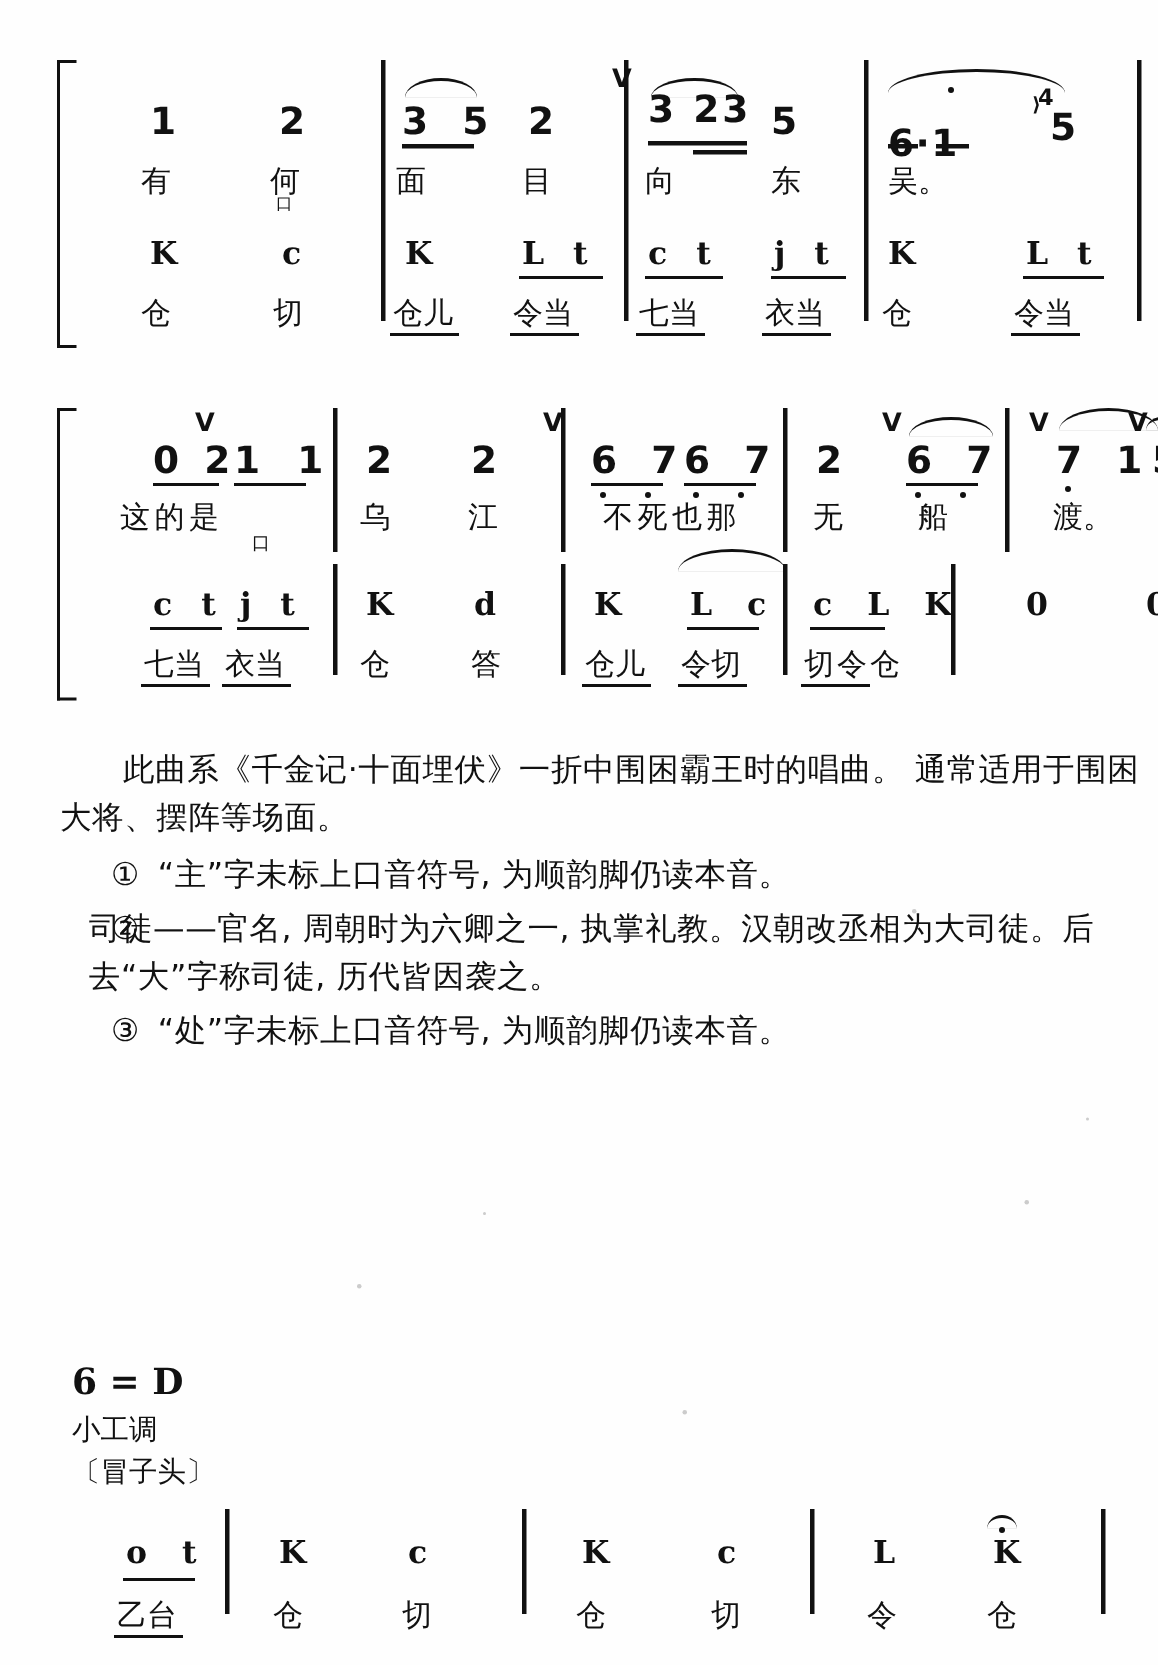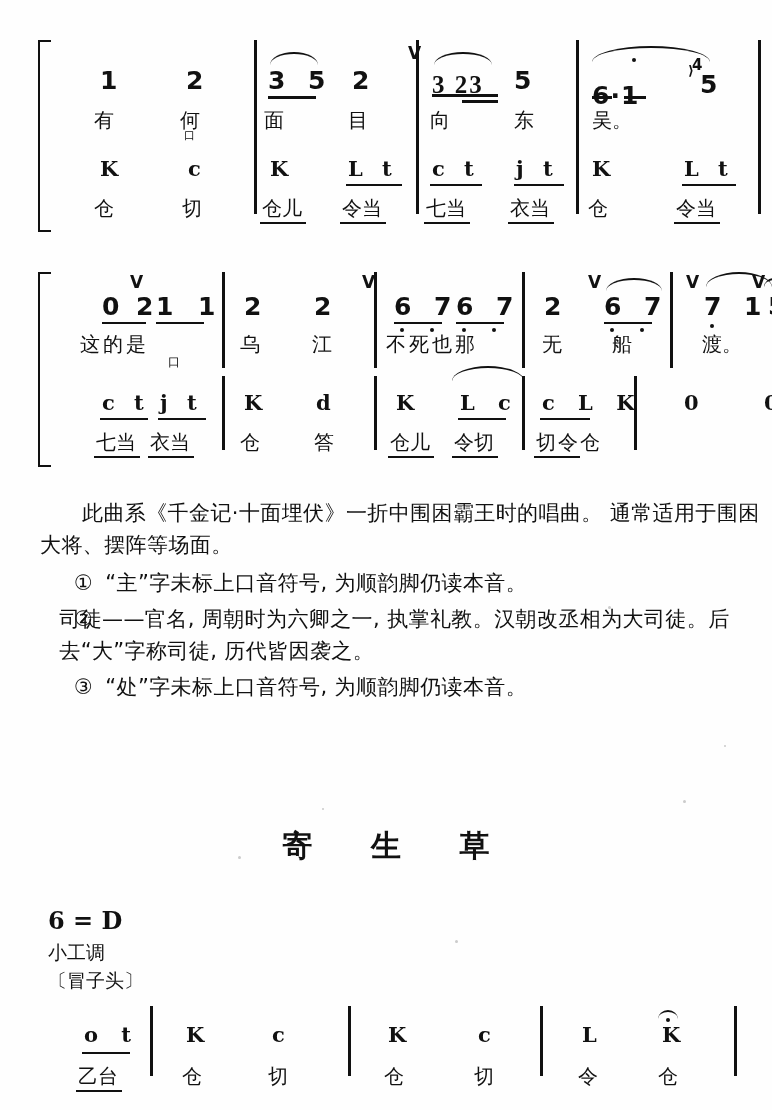--- a/index.html
+++ b/index.html
@@ -81,21 +81,21 @@
       <div class="barline" style="left:190px;height:98px;"></div>
 
       <div class="slur" style="left:206px;top:12px;width:48px;"></div>
       <div class="note" style="left:204px;top:28px;letter-spacing:7px;">3 5</div>
       <div class="beam" style="left:204px;top:56px;width:48px;"></div>
       <div class="note" style="left:288px;top:28px;">2</div>
       <div class="breath" style="left:344px;top:5px;">V</div>
       <div class="barline" style="left:352px;height:98px;"></div>
 
       <div class="slur" style="left:370px;top:12px;width:58px;"></div>
-      <div class="note" style="left:368px;top:32px;letter-spacing:2px;font-family:Liberation Serif, serif;">3 23</div>
+      <div class="note" style="left:368px;top:20px;letter-spacing:2px;">3 23</div>
       <div class="beam" style="left:368px;top:54px;width:66px;"></div>
       <div class="beam2" style="left:398px;top:60px;width:36px;"></div>
       <div class="note" style="left:450px;top:28px;">5</div>
       <div class="barline" style="left:512px;height:98px;"></div>
 
       <div class="slur" style="left:528px;top:6px;width:118px;height:14px;"></div>
       <div class="note" style="left:528px;top:28px;letter-spacing:1px;margin-top:15px;">6·1</div>
       <div class="beam" style="left:528px;top:56px;width:20px;"></div>
       <div class="beam" style="left:560px;top:56px;width:22px;"></div>
       <div class="dot" style="left:568px;top:18px;"></div>
@@ -186,21 +186,21 @@
       <div class="breath" style="left:688px;top:2px;">V</div>
       <div class="ferm" style="left:700px;top:6px;width:20px;">
         <div class="arc"></div>
       </div>
       <div class="note" style="left:704px;top:22px;">5</div>
 
       <div class="lyric" style="left:16px;top:62px;letter-spacing:3px;">这的是</div>
       <div class="lyric" style="left:104px;top:84px;font-size:12px;">口</div>
       <div class="lyric" style="left:176px;top:62px;">乌</div>
       <div class="lyric" style="left:248px;top:62px;">江</div>
-      <div class="lyric" style="left:322px;top:62px;letter-spacing:3px;">不死也那</div>
+      <div class="lyric" style="left:338px;top:62px;letter-spacing:3px;">不死也那</div>
       <div class="lyric" style="left:478px;top:62px;">无</div>
       <div class="lyric" style="left:548px;top:62px;">船</div>
       <div class="lyric" style="left:638px;top:62px;">渡。</div>
     </div>
 
     <div class="staff" style="top:108px;height:87px;">
       <div class="gong" style="left:38px;top:12px;letter-spacing:6px;">c t</div>
       <div class="uline" style="left:36px;top:38px;width:48px;"></div>
       <div class="gong" style="left:96px;top:12px;letter-spacing:6px;">j t</div>
       <div class="uline" style="left:94px;top:38px;width:48px;"></div>
@@ -244,21 +244,20 @@
     <div style="display:flex;margin-top:4px;width:740px;">
       <span class="para" style="flex:0 0 auto;padding-left:34px;">②</span>
       <span class="para" style="flex:1;padding-left:12px;text-indent:0;margin-left:-46px;">司徒——官名, 周朝时为六卿之一, 执掌礼教。汉朝改丞相为大司徒。后去“大”字称司徒, 历代皆因袭之。</span>
     </div>
     <div style="display:flex;margin-top:4px;width:740px;">
       <span class="para" style="flex:0 0 auto;padding-left:34px;">③</span>
       <span class="para" style="flex:1;padding-left:12px;">“处”字未标上口音符号, 为顺韵脚仍读本音。</span>
     </div>
   </div>
 
-  <div class="song-title" style="top:826px;">寄 生 草</div>
   <div class="keysig" style="left:48px;top:906px;">6 = D</div>
   <div class="keyname" style="left:48px;top:940px;">小工调</div>
   <div class="sectionmark" style="left:48px;top:968px;">〔冒子头〕</div>
 
   <div class="system" style="left:38px;top:1000px;width:700px;height:90px;">
     <div class="staff" style="left:12px;top:12px;height:90px;">
       <div class="gong" style="left:34px;top:12px;letter-spacing:8px;">o t</div>
       <div class="uline" style="left:32px;top:40px;width:48px;"></div>
       <div class="barline" style="left:100px;height:70px;top:-6px;"></div>
       <div class="gong" style="left:136px;top:12px;">K</div>

